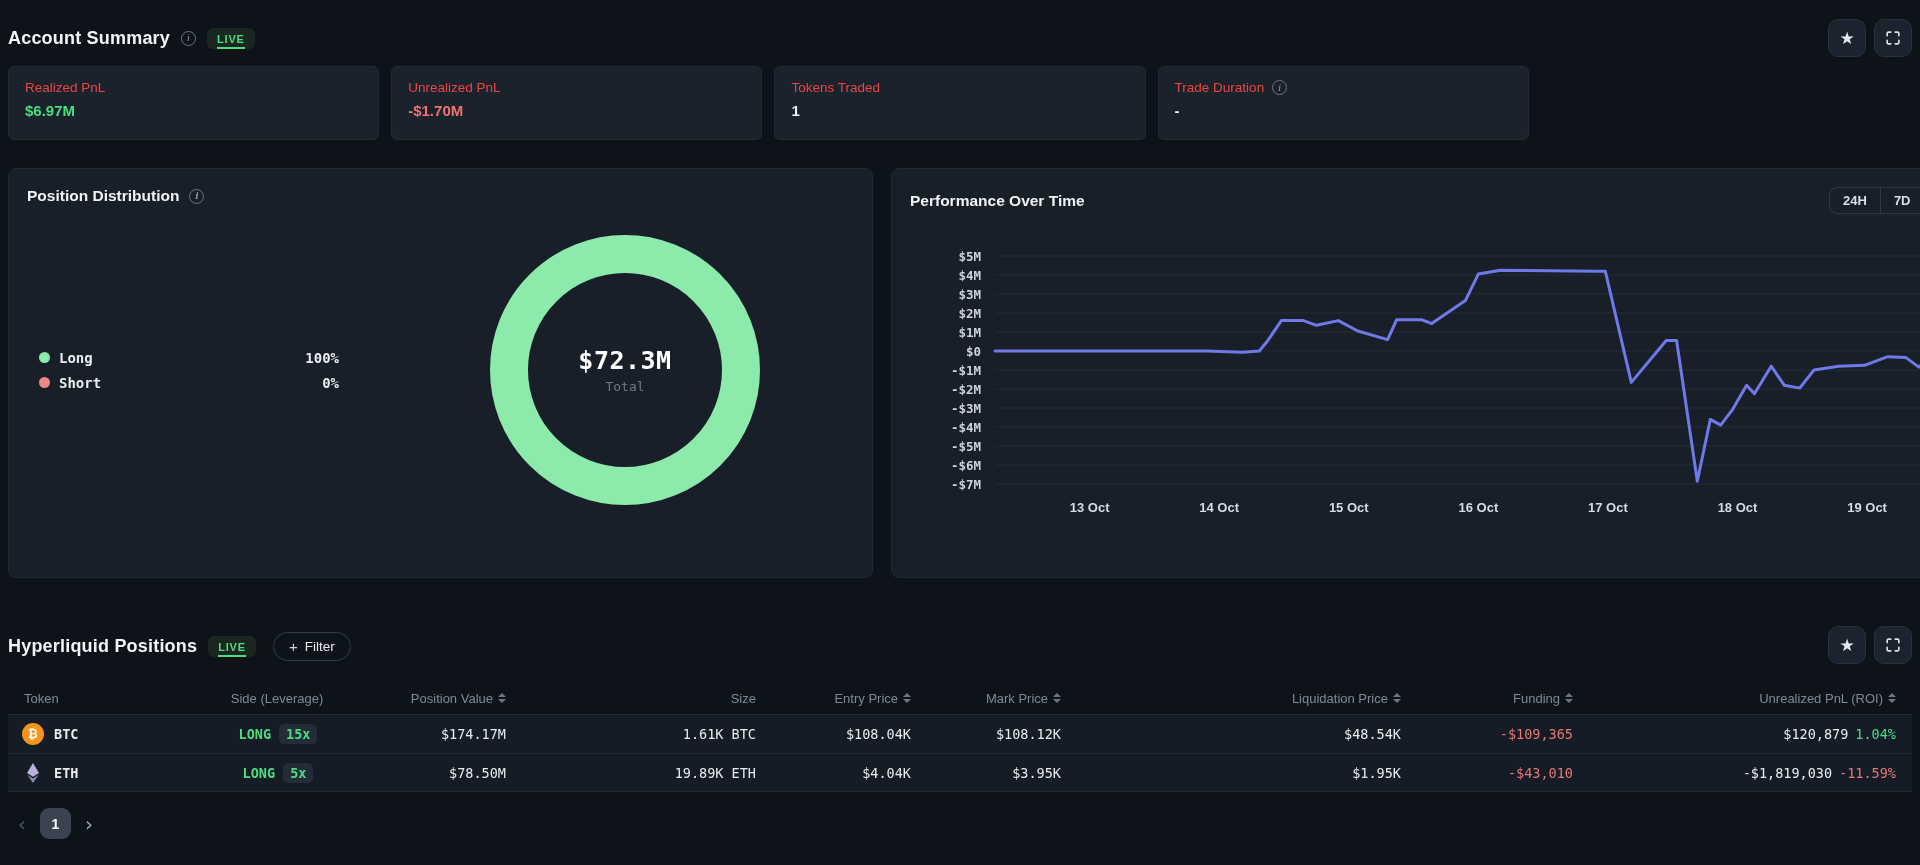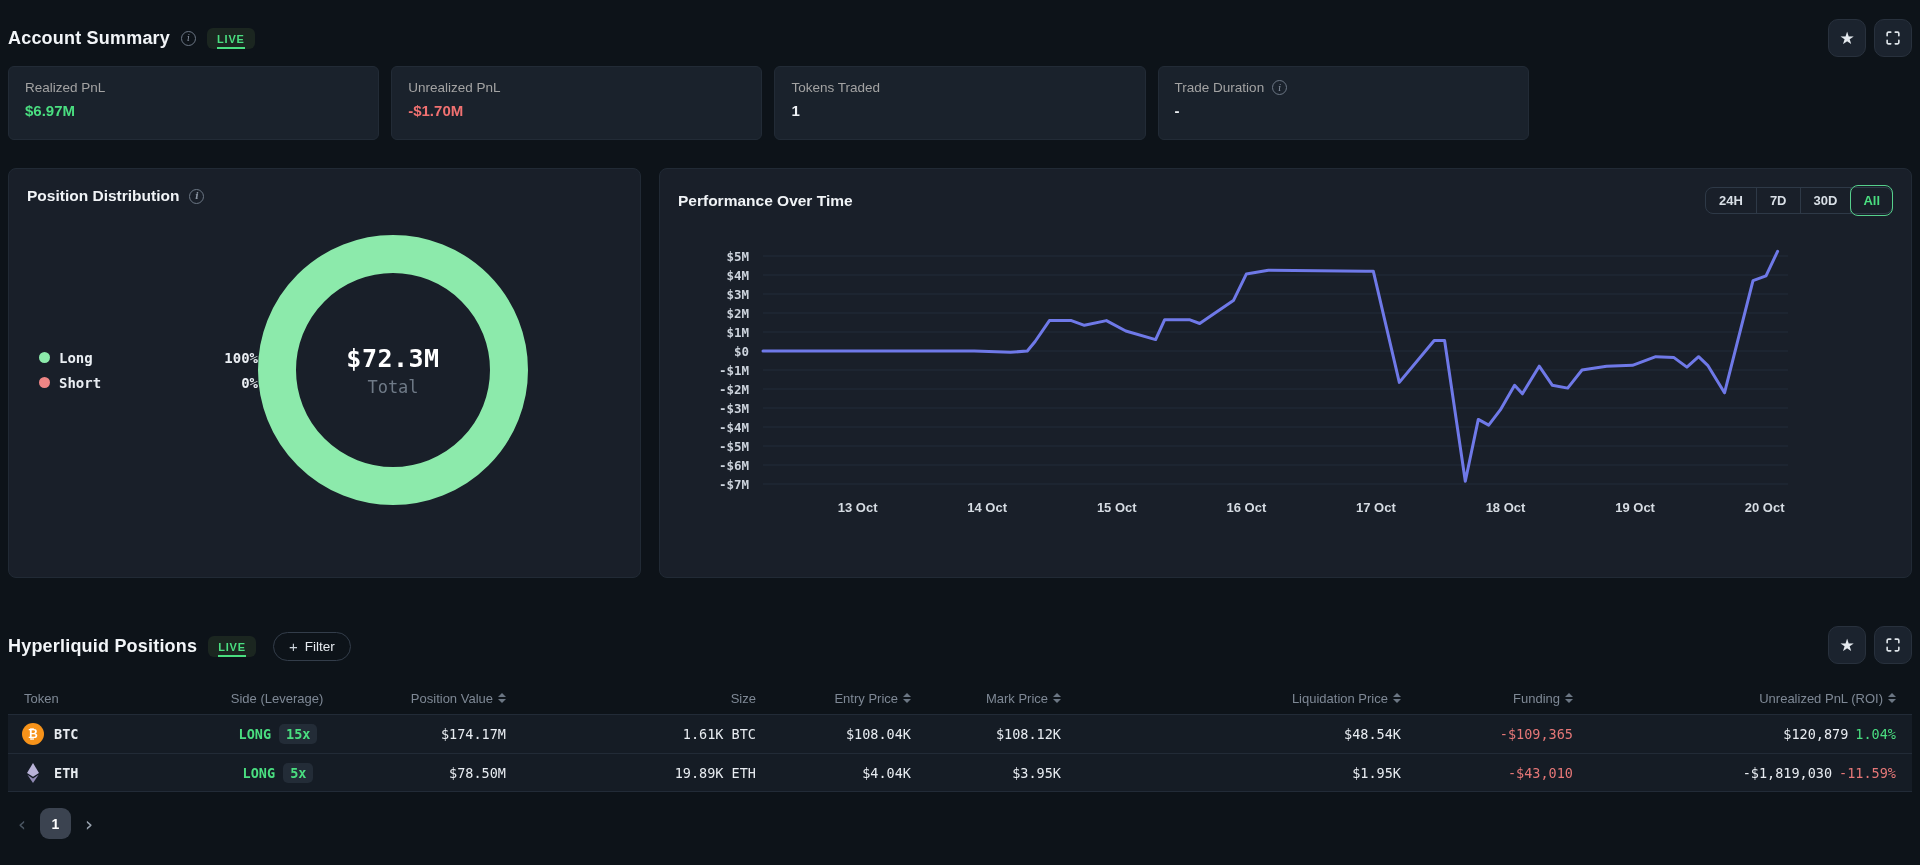--- a/index.html
+++ b/index.html
@@ -35,47 +35,47 @@
     cursor:pointer;
   }
   .star-glyph { color:#e4e9ee; font-size:17px; line-height:1; }
 
   
   .stats-row { margin-top:14px; display:grid; grid-template-columns:repeat(5,1fr); gap:12px; }
   .stat-card {
     background:#1a222c; border:1px solid #222b36; border-radius:6px;
     padding:13px 16px; height:74px;
   }
-  .stat-label { color:#a3a3a3; font-size:13.5px; display:flex; align-items:center; gap:8px; }
+  .stat-label { color:#ef4444; font-size:13.5px; display:flex; align-items:center; gap:8px; }
   .stat-value { margin-top:7px; font-size:15px; font-weight:bold; color:#eef1f5; }
   .stat-value.green { color:#4ade80; }
   .stat-value.red { color:#f07171; }
 
   
   .panels { margin-top:28px; display:flex; gap:18px; height:410px; }
   .panel { background:#191f29; border:1px solid #212a35; border-radius:8px; }
-  .panel.left { width:633px; flex:0 0 auto; }
+  .panel.left { width:865px; flex:0 0 auto; }
   .panel.right { flex:1 1 auto; }
   .panel-title-row { display:flex; align-items:center; justify-content:space-between; padding:18px 18px 0 18px; }
   .panel-title { font-size:15.5px; font-weight:bold; color:#f0f3f6; display:flex; align-items:center; gap:10px; }
 
   
   .pd-body { display:flex; align-items:center; justify-content:space-between; height:330px; padding:0 30px 0 30px; }
   .legend { width:300px; display:flex; flex-direction:column; gap:9px; }
   .legend-row { display:flex; align-items:center; font-family:"DejaVu Sans Mono", monospace; font-size:14px; font-weight:bold; color:#e9edf2; }
   .legend-dot { width:11px; height:11px; border-radius:50%; margin-right:9px; flex:0 0 auto; }
   .legend-val { margin-left:auto; }
   .donut-wrap { position:relative; width:270px; height:270px; margin-right:82px; }
   .donut-center {
     position:absolute; inset:0; display:flex; flex-direction:column;
     align-items:center; justify-content:center; gap:4px;
     font-family:"DejaVu Sans Mono", monospace;
   }
   .donut-total { font-size:25px; font-weight:bold; color:#ffffff; letter-spacing:.5px; }
-  .donut-sub { font-size:17px; color:#6f7a87; }
+  .donut-sub { font-size:13px; color:#6f7a87; }
 
   
   .range-group { display:flex; align-items:center; border:1px solid #2e3947; border-radius:8px; height:27px; }
   .range-btn {
     padding:0 13px; height:100%; display:flex; align-items:center;
     color:#d9dfe6; font-size:13px; font-weight:bold; cursor:pointer;
     border-right:1px solid #2e3947;
   }
   .range-btn:last-child { border-right:none; }
   .range-btn.active {

